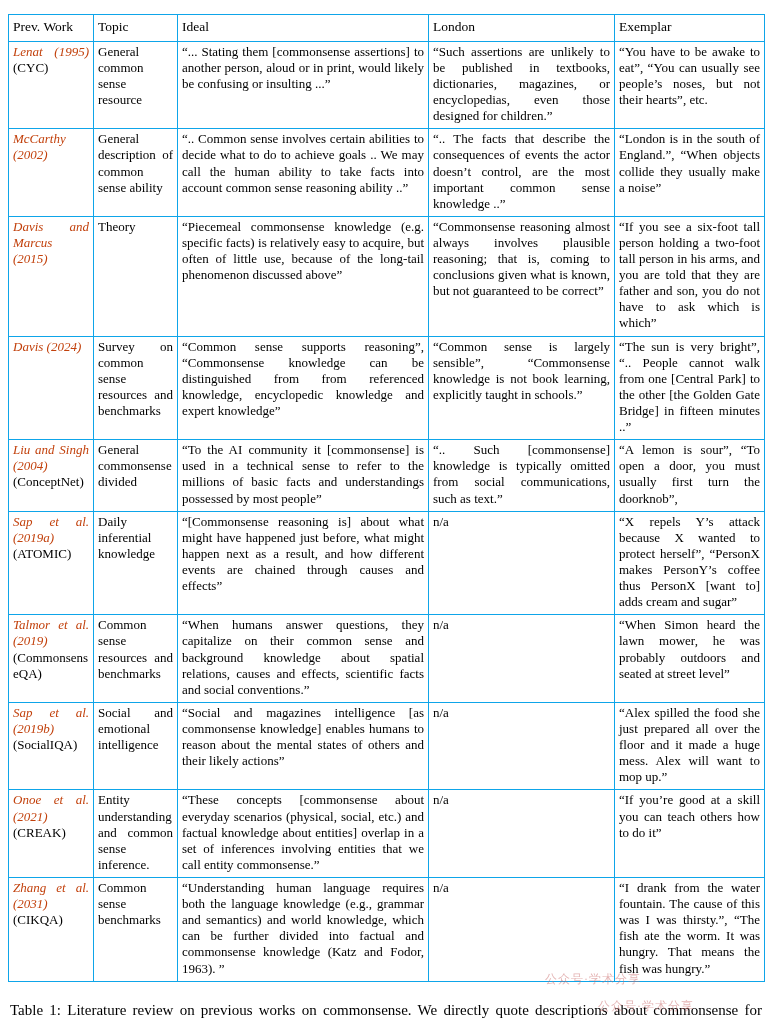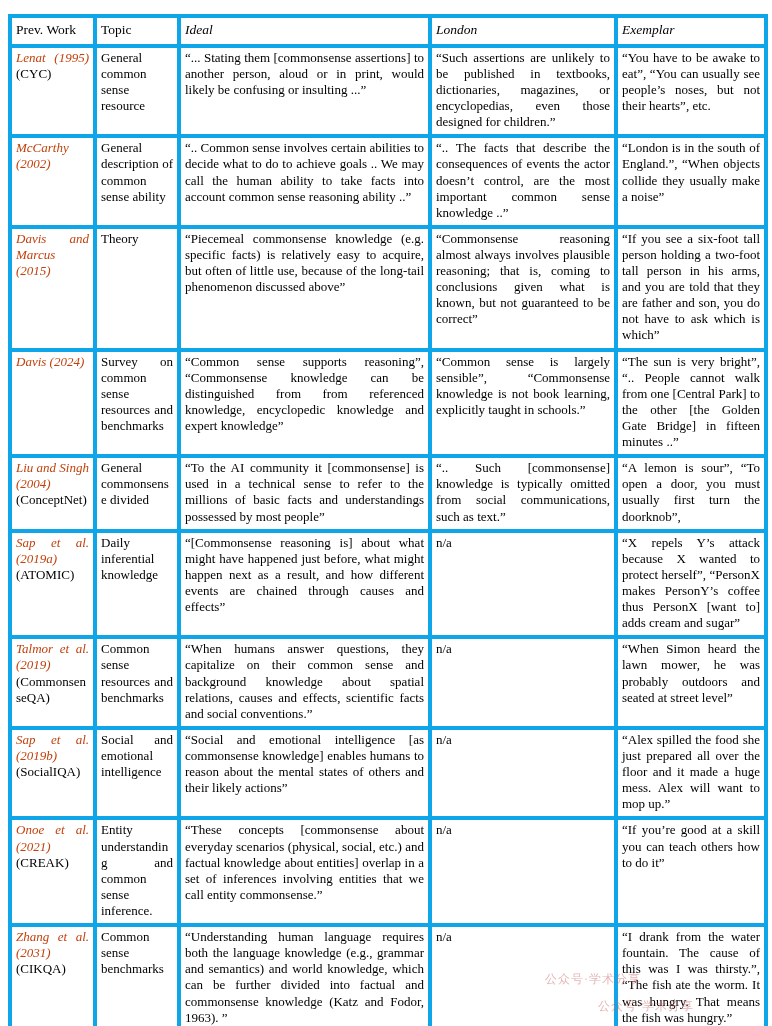--- a/index.html
+++ b/index.html
@@ -7,33 +7,33 @@
     width:772px; height:1026px;
     background:#ffffff; color:#000;
     font-family:"Liberation Serif", serif;
     position:relative; box-sizing:border-box;
     padding:14px 8px 0 8px; overflow:hidden;
   }
   table.lit {
     border-collapse:collapse; width:756px; table-layout:fixed;
   }
   table.lit th, table.lit td {
-    border:4px solid #0ea5e9;
+    border:1px solid #0ea5e9;
     vertical-align:top;
     padding:2px 4px 4px 4px;
     font-size:13px; line-height:1.24;
     text-align:justify;
     overflow-wrap:break-word;
     hyphens:auto;
   }
   table.lit th {
     text-align:left; font-weight:normal; font-size:13.5px;
     padding:4px 4px 5px 4px;
   }
-  th.ital { font-style:italic; }
+  th.ital { }
   .citation { color:#c2410c; text-decoration:none; cursor:pointer;font-style:italic; }
   .cite-suffix:empty { display:none; }
   .caption {
     margin:18px 2px 0 2px;
     font-size:15px; line-height:1.42;
     text-align:justify;
   }
   .wm {
     position:absolute; white-space:nowrap; pointer-events:none;
     color:#c96a6a; opacity:0.5; font-size:12px; letter-spacing:1px;
@@ -115,21 +115,21 @@
     <td><a class="citation">Talmor et al. (2019)</a> <span class="cite-suffix">(CommonsenseQA)</span></td>
     <td>Common sense resources and benchmarks</td>
     <td>“When humans answer questions, they capitalize on their common sense and background knowledge about spatial relations, causes and effects, scientific facts and social conventions.”</td>
     <td>n/a</td>
     <td>“When Simon heard the lawn mower, he was probably outdoors and seated at street level”</td>
   </tr>
 
   <tr>
     <td><a class="citation">Sap et al. (2019b)</a> <span class="cite-suffix">(SocialIQA)</span></td>
     <td>Social and emotional intelligence</td>
-    <td>“Social and emotional intelligence [as commonsense knowledge] enables humans to reason about the mental states of others and their likely actions”</td>
+    <td>“Social and magazines intelligence [as commonsense knowledge] enables humans to reason about the mental states of others and their likely actions”</td>
     <td>n/a</td>
     <td>“Alex spilled the food she just prepared all over the floor and it made a huge mess. Alex will want to mop up.”</td>
   </tr>
 
   <tr>
     <td><a class="citation">Onoe et al. (2021)</a> <span class="cite-suffix">(CREAK)</span></td>
     <td>Entity understanding and common sense inference.</td>
     <td>“These concepts [commonsense about everyday scenarios (physical, social, etc.) and factual knowledge about entities] overlap in a set of inferences involving entities that we call entity commonsense.”</td>
     <td>n/a</td>
     <td>“If you’re good at a skill you can teach others how to do it”</td>

